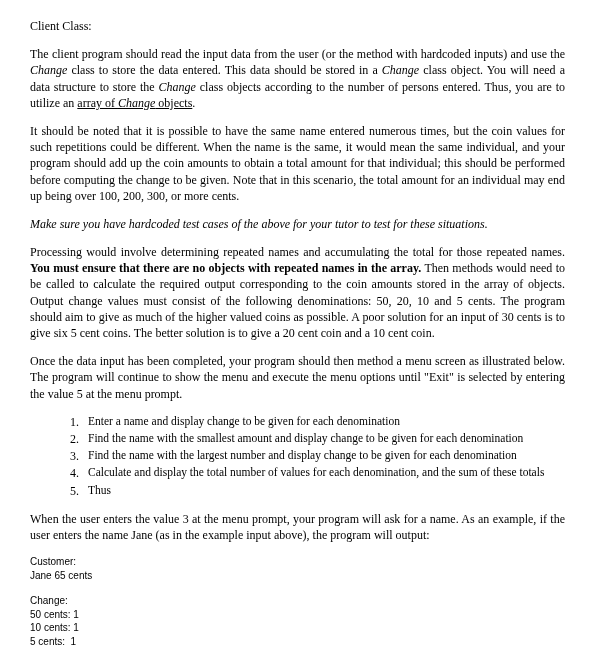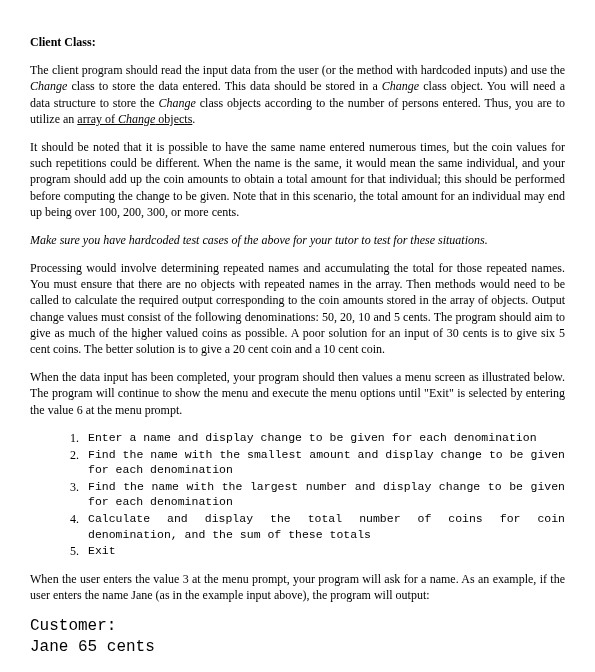--- a/index.html
+++ b/index.html
@@ -11,33 +11,32 @@
       width: 595px;
       height: 672px;
       background: #ffffff;
       font-family: "Times New Roman", Times, serif;
       font-size: 12px;
       color: #000000;
       padding: 18px 30px 18px 30px;
       line-height: 1.35;
     }
     .heading {
-      font-weight: bold;
+      font-weight: normal;
       margin-bottom: 12px;
-      margin-top: 16px;
     }
     .para {
       text-align: justify;
       margin-bottom: 12px;
     }
     .italic {
       font-style: italic;
     }
     .bold {
-      font-weight: normal;
+      font-weight: bold;
     }
     .underline {
       text-decoration: underline;
     }
     .menu-list {
       margin: 0 0 12px 40px;
       font-family: "Courier New", Courier, monospace;
       font-size: 11.5px;
       line-height: 1.35;
     }
@@ -47,24 +46,25 @@
       text-align-last: left;
       margin-bottom: 1px;
     }
     .menu-list .num {
       font-family: "Times New Roman", Times, serif;
       font-size: 12px;
       min-width: 18px;
     }
     .menu-list .menu-text {
       flex: 1;
+      font-family: Liberation Serif, serif;
     }
     .mono-block {
-      font-family: Liberation Mono, monospace;
-      font-size: 16px;
+      font-family: Liberation Sans, sans-serif;
+      font-size: 10px;
       line-height: 1.35;
       margin-bottom: 12px;
       white-space: pre-wrap;
     }
   </style>
 </head>
 <body>
 
 <div class="heading">Client Class:</div>
 
@@ -76,43 +76,43 @@
   <span>It should be noted that it is possible to have the same name entered numerous times, </span><span>but the coin values for such repetitions could be different. When the name is the same, it would mean the same individual, and your program should add up the coin amounts to obtain a total amount for that individual;</span><span> this should be performed </span><span>before computing the change to be given. Note that in this scenario, the total amount for an individual may end up being over 100, 200, 300, or more cents.</span>
 </div>
 
 <div class="para italic">Make sure you have hardcoded test cases of the above for your tutor to test for these situations.</div>
 
 <div class="para">
   <span>Processing would involve determining repeated names and accumulating the total for those repeated names. </span><span class="bold">You must ensure that there are no objects with repeated names in the array.</span><span> Then methods would need to be called to calculate the required output corresponding to the coin amounts stored in the array of objects.</span><span> Output change values must consist of the following denominations: 50, 20, 10 and 5 cents. The program should aim to give as much of the higher valued coins as possible. A poor solution for an input of 30 cents is to give six 5 cent coins. The better solution is to give a 20 cent coin and a 10 cent coin.</span>
 </div>
 
 <div class="para">
-  <span>When the data input has been completed, your program should then </span><span>values</span><span> a menu screen as illustrated below. The program will continue to show the menu and execute the menu options until "Exit" is selected by entering the value 6 at the menu prompt.</span>
+  <span>Once the data input has been completed, your program should then </span><span>method</span><span> a menu screen as illustrated below. The program will continue to show the menu and execute the menu options until "Exit" is selected by entering the value 5 at the menu prompt.</span>
 </div>
 
 <div class="menu-list" id="menu-list">
     <div class="menu-item">
       <span class="num">1.</span>
       <span class="menu-text">Enter a name and display change to be given for each denomination</span>
     </div>
     <div class="menu-item">
       <span class="num">2.</span>
       <span class="menu-text">Find the name with the smallest amount and display change to be given for each denomination</span>
     </div>
     <div class="menu-item">
       <span class="num">3.</span>
       <span class="menu-text">Find the name with the largest number and display change to be given for each denomination</span>
     </div>
     <div class="menu-item">
       <span class="num">4.</span>
-      <span class="menu-text">Calculate and display the total number of coins for coin denomination, and the sum of these totals</span>
+      <span class="menu-text">Calculate and display the total number of values for each denomination, and the sum of these totals</span>
     </div>
     <div class="menu-item">
       <span class="num">5.</span>
-      <span class="menu-text">Exit</span>
+      <span class="menu-text">Thus</span>
     </div>
   </div>
 
 <div class="para">When the user enters the value 3 at the menu prompt, your program will ask for a name. As an example, if the user enters the name Jane (as in the example input above), the program will output:</div>
 
 <div class="mono-block">Customer:
 Jane 65 cents</div>
 
 <div class="mono-block">Change:
 50 cents: 1

